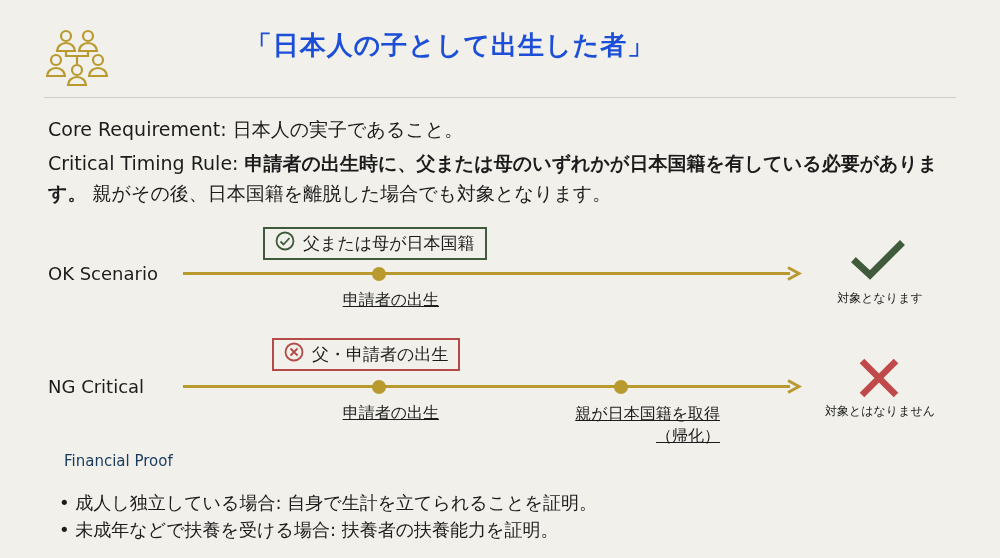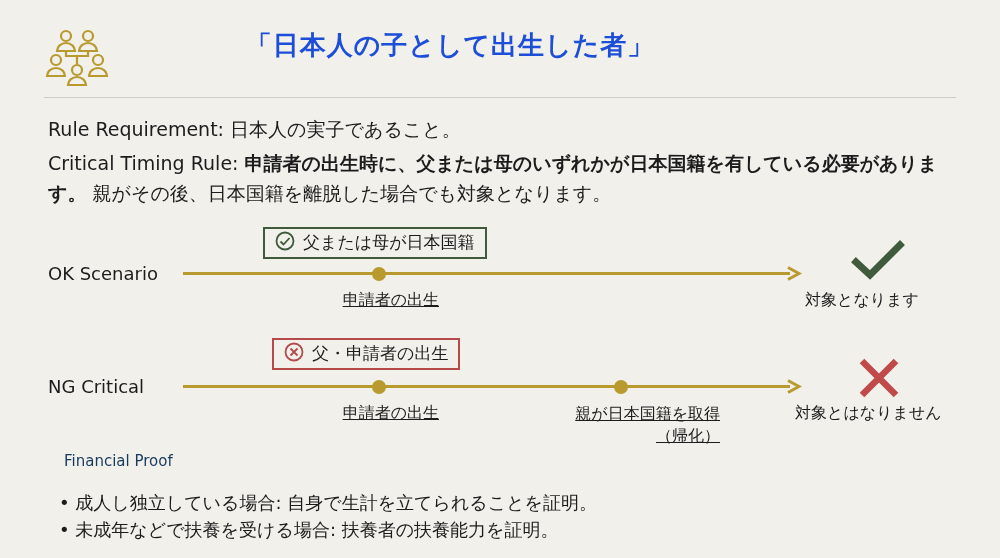--- a/index.html
+++ b/index.html
@@ -17,25 +17,26 @@
     font-size:26px; font-weight:bold; color:#1d4ed8; letter-spacing:1px;
   }
   .rule { left:44px; top:97px; width:912px; height:1px; background:#cfcdc8; }
   .line1 { left:48px; top:117px; font-size:19px; }
   .line2 { left:48px; top:148px; font-size:19px; width:920px; line-height:30px; }
   .bold { font-weight:bold; }
   .scenario-label { font-size:18px; }
   .tl { height:3px; background:#b89a2e; }
   .dot { width:14px; height:14px; border-radius:50%; background:#b89a2e; }
   .cond-box {
-    border:2.5px solid; padding:2px 10px; font-size:17px; display:flex; gap:8px;
+    border:2.5px solid; padding:2px 10px; font-size:17px; display:flex; align-items:center; gap:8px;
     background:#f1f0eb;
+    font-family:Liberation Serif, serif;
   }
   .ev-label { font-size:16px; text-align:right;text-decoration:underline; }
-  .result-label { font-size:16px; text-align:left; }
+  .result-label { font-size:12px; text-align:center; }
   .fin-title { left:64px; top:452px; font-size:15px; color:#183a5e; }
   .bullets { left:48px; top:478px; font-size:18px; line-height:27px; margin:11px; padding:0; list-style:none; }
   .bullets li::before { content:"• "; }
 </style>
 </head>
 <body>
 
 <div class="abs icon-people">
   <svg width="70" height="60" viewBox="0 0 70 60" fill="none" stroke="#b89a2e" stroke-width="2.2">
     <circle cx="22" cy="10" r="5"></circle>
@@ -48,21 +49,21 @@
     <circle cx="54" cy="34" r="5"></circle>
       <path d="M45 50 a9 8 0 0 1 18 0 z"></path>
     <circle cx="33" cy="44" r="5"></circle>
       <path d="M24 59 a9 8 0 0 1 18 0 z"></path>
   </svg>
 </div>
 <div class="abs title">「日本人の子として出生した者」</div>
 <div class="abs rule"></div>
 
 <div class="abs line1">
-  <span>Rule Requirement:</span>
+  <span>Core Requirement:</span>
   <span>日本人の実子であること。</span>
 </div>
 <div class="abs line2">
   <span>Critical Timing Rule:</span>
   <span class="bold">申請者の出生時に、父または母のいずれかが日本国籍を有している必要があります。</span>
   <span>親がその後、日本国籍を離脱した場合でも対象となります。</span>
 </div>
 
 <div class="abs scenario-label" style="left:48px; top:263px;">OK Scenario</div>
 <div class="abs cond-box" style="left:263px; top:227px; border-color:#3f5b3b;">

